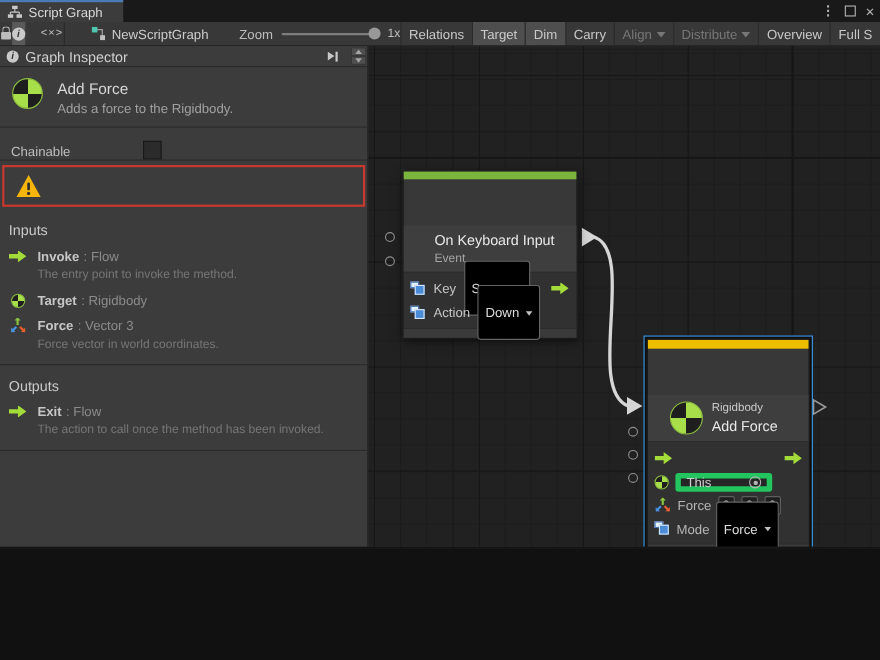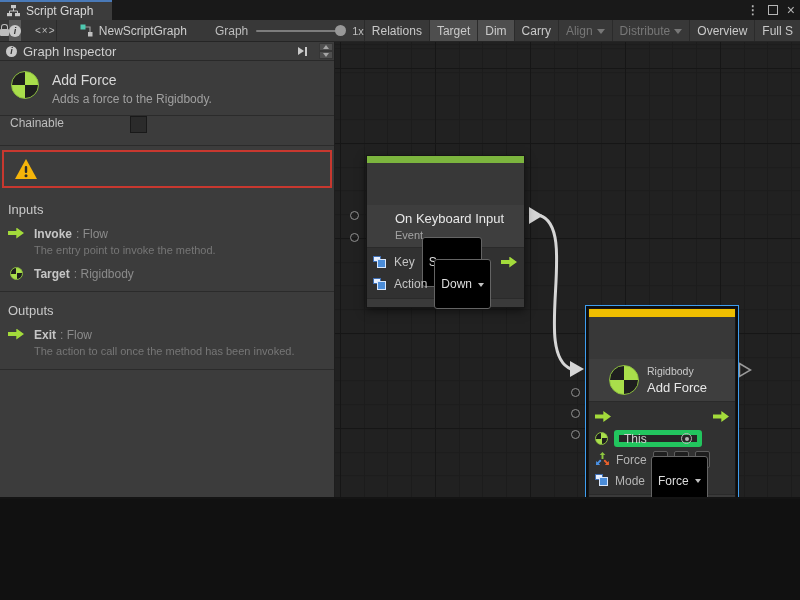--- a/index.html
+++ b/index.html
@@ -58,21 +58,21 @@
   .tri-dn{width:0;height:0;border-left:3.5px solid transparent;border-right:3.5px solid transparent;border-top:4px solid #A5A5A5;}
   .unit{display:flex;align-items:flex-start;gap:13px;padding:10px 12px 9px 11px;}
   .rb-icon{border-radius:50%;border:1px solid #8CBE3F;box-sizing:border-box;
            background:conic-gradient(#A9DE4B 0 25%, #1E1E1E 0 50%, #A9DE4B 0 75%, #1E1E1E 0);}
   .rb-lg{width:28px;height:28px;flex:none;}
   .rb-sm{width:13px;height:13px;flex:none;}
   .rb-md{width:30px;height:30px;flex:none;}
   .unit-title{font-size:14px;color:#D8D8D8;margin:1px 0 4px;}
   .unit-sub{font-size:12px;color:#A0A0A0;}
   .divider{height:1px;background:#2B2B2B;flex:none;}
-  .chainable{display:flex;align-items:flex-start;height:29px;padding:0 10px;flex:none;}
+  .chainable{display:flex;align-items:flex-end;height:29px;padding:0 10px;flex:none;}
   .chain-label{font-size:12px;color:#BDBDBD;width:120px;}
   .checkbox{width:15px;height:15px;background:#2B2B2B;border:1px solid #191919;cursor:pointer;}
   .warnbox{margin:4px 2px 3px;border:2px solid #C8382F;display:flex;align-items:center;gap:12px;
            padding:6px 10px;flex:none;}
   .warn-text{font-size:11.5px;color:#C9C9C9;}
   .section-h{padding:11px 8px 3px;font-size:13px;color:#C9C9C9;flex:none;}
   .io-item{padding:4px 8px 1px;flex:none;}
   .io-head{display:flex;align-items:center;gap:10px;}
   .io-icn{width:16px;display:flex;justify-content:center;flex:none;}
   .io-name{font-size:12px;font-weight:bold;color:#C6C6C6;}
@@ -166,21 +166,21 @@
     <div class="tb-sep"></div>
     <div class="graphname">
       <svg width="13" height="13" viewBox="0 0 13 13">
         <path d="M3 3 L10 3 L10 10" stroke="#9A9A9A" stroke-width="1.2" fill="none"></path>
         <rect x="0.5" y="0.5" width="5" height="5" fill="#4EC9B0"></rect>
         <rect x="8" y="8" width="4.5" height="4.5" fill="#BFBFBF"></rect>
       </svg>
       <span>NewScriptGraph</span>
     </div>
     <div class="zoom-wrap">
-      <span class="zoom-label">Graph</span>
+      <span class="zoom-label">Zoom</span>
       <span class="zoom-track">
         <span class="zoom-knob"></span>
       </span>
       <span class="zoom-value">1x</span>
     </div>
     <div class="view-btns">
       <div class="view-btn">
         <span>Relations</span>
       </div>
       <div class="view-btn active">
@@ -264,20 +264,33 @@
 
     <div class="io-item">
       <div class="io-head">
         <span class="io-icn">
             <span class="rb-icon rb-sm"></span>
           </span>
         <span><span class="io-name">Target</span><span class="io-type">: Rigidbody</span></span>
       </div>
     </div>
 
+    <div class="io-item">
+      <div class="io-head">
+        <span class="io-icn">
+          <span class="vec3">
+            <span class="va va-g"></span>
+              <span class="va va-b"></span>
+              <span class="va va-o"></span>
+          </span>
+        </span>
+        <span><span class="io-name">Force</span><span class="io-type">: Vector 3</span></span>
+      </div>
+      <div class="io-desc">Force vector in world coordinates.</div>
+    </div>
 
 
     <div class="divider div-up8"></div>
     <div class="section-h">Outputs</div>
 
     <div class="io-item">
       <div class="io-head">
         <span class="io-icn">
             <span class="flow-arrow"></span>
           </span>

